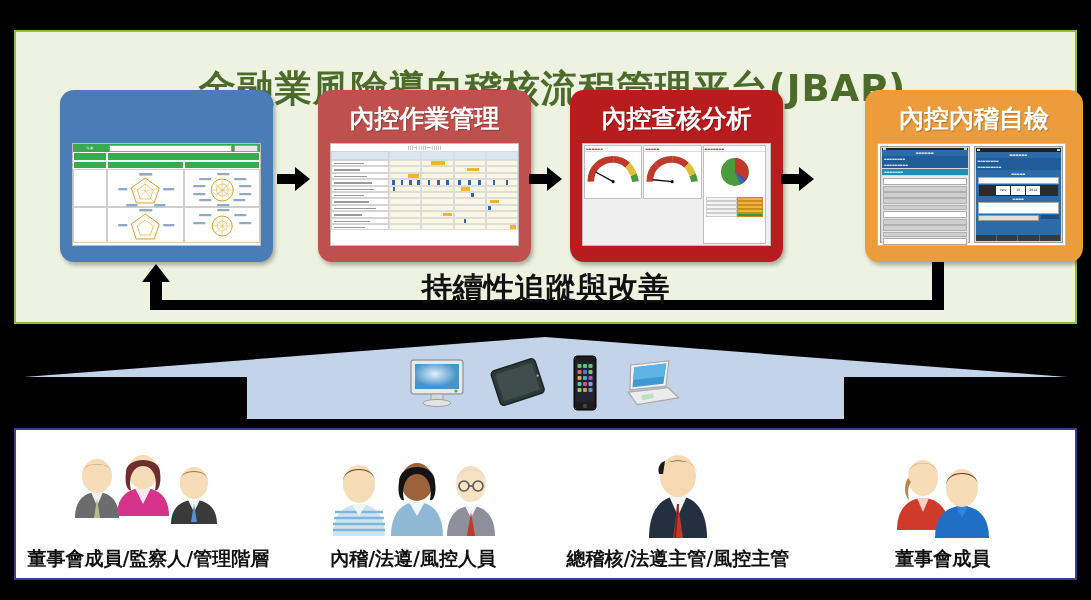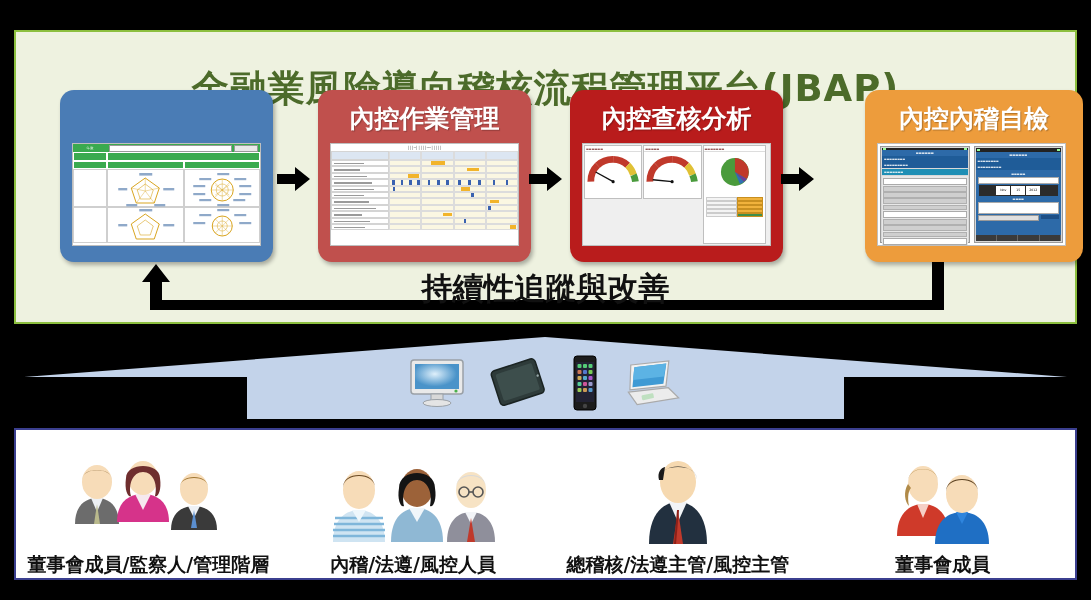--- a/index.html
+++ b/index.html
@@ -8,21 +8,21 @@
     font-family:"DejaVu Sans","Liberation Sans",sans-serif;
   }
   .stage{position:relative;width:1091px;height:600px;}
 
   
   .platform{
     position:absolute;left:14px;top:30px;width:1063px;height:294px;
     background:#eef2e0;border:2px solid #8cbf3f;box-sizing:border-box;
   }
   .title{
-    position:absolute;left:0;top:32px;width:100%;text-align:center;
+    position:absolute;left:7px;top:32px;width:100%;text-align:center;
     font-size:37px;font-weight:bold;color:#4c6b2a;letter-spacing:1px;
     white-space:nowrap;
   }
 
   
   .card{
     position:absolute;top:90px;width:213px;height:172px;border-radius:14px;
     box-shadow:2px 3px 4px rgba(0,0,0,.30);box-sizing:border-box;
   }
   .card .cap{
@@ -108,21 +108,21 @@
     display:flex;align-items:center;justify-content:center;gap:22px;}
   .dev{position:relative;}
 
   
   .users{
     position:absolute;left:14px;top:428px;width:1063px;height:152px;
     background:#fff;border:2px solid #3b3f8f;box-sizing:border-box;
     display:flex;align-items:flex-end;
   }
   .ugroup{flex:1;height:100%;position:relative;display:flex;
-    flex-direction:column;align-items:center;justify-content:flex-end;}
+    flex-direction:column;align-items:center;justify-content:flex-end;padding-bottom:6px;}
   .ufig{height:96px;display:flex;align-items:flex-end;justify-content:center;gap:-6px;}
   .ulabel{font-size:19px;font-weight:bold;color:#111;white-space:nowrap;margin-top:2px;}
 </style>
 </head>
 <body>
 
 <div class="stage">
 
   <div class="platform">
     <div class="title">金融業風險導向稽核流程管理平台(JBAP)</div>

